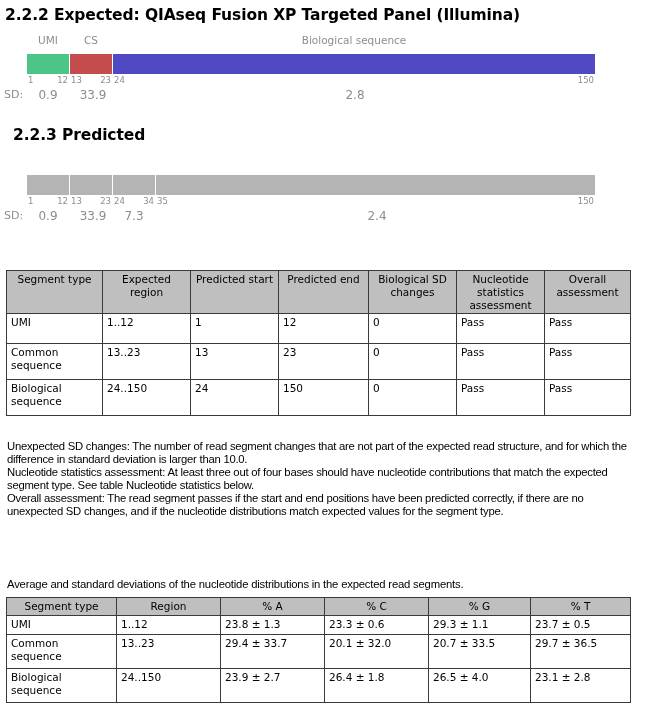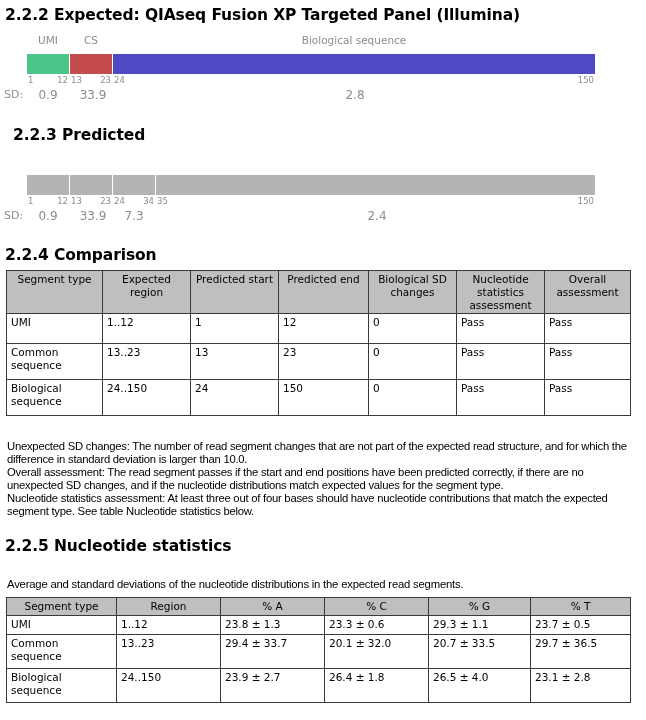--- a/index.html
+++ b/index.html
@@ -196,21 +196,20 @@
 
     <div class="sd-row" style="margin-top:1px;">
       <span class="sd-label">SD:</span>
       <span class="sd-val" style="left:48px;">0.9</span>
       <span class="sd-val" style="left:93px;">33.9</span>
       <span class="sd-val" style="left:134px;">7.3</span>
       <span class="sd-val" style="left:377px;">2.4</span>
     </div>
   </div>
 
-  <h2 class="section-heading" style="position:absolute; left:5px; top:246px;">2.2.4 Comparison</h2>
 
   <table class="doc-table" style="position:absolute; left:6px; top:270px; width:624px;">
     <colgroup>
       <col style="width:96px">
       <col style="width:88px">
       <col style="width:88px">
       <col style="width:90px">
       <col style="width:88px">
       <col style="width:88px">
       <col style="width:86px">
@@ -252,25 +251,24 @@
         <td>150</td>
         <td class="num-right">0</td>
         <td>Pass</td>
         <td>Pass</td>
       </tr>
     </tbody>
   </table>
 
   <div class="note-block" style="position:absolute; left:7px; top:440px; width:634px;">
     <p>Unexpected SD changes: The number of read segment changes that are not part of the expected read structure, and for which the difference in standard deviation is larger than 10.0.</p>
+    <p>Nucleotide statistics assessment: At least three out of four bases should have nucleotide contributions that match the expected segment type. See table Nucleotide statistics below.</p>
     <p>Overall assessment: The read segment passes if the start and end positions have been predicted correctly, if there are no unexpected SD changes, and if the nucleotide distributions match expected values for the segment type.</p>
-    <p>Nucleotide statistics assessment: At least three out of four bases should have nucleotide contributions that match the expected segment type. See table Nucleotide statistics below.</p>
   </div>
 
-  <h2 class="section-heading" style="position:absolute; left:5px; top:537px;">2.2.5 Nucleotide statistics</h2>
 
   <div class="intro-line" style="position:absolute; left:7px; top:578px;">Average and standard deviations of the nucleotide distributions in the expected read segments.</div>
 
   <table class="doc-table" style="position:absolute; left:6px; top:597px; width:624px;">
     <colgroup>
       <col style="width:110px">
       <col style="width:104px">
       <col style="width:104px">
       <col style="width:104px">
       <col style="width:102px">

